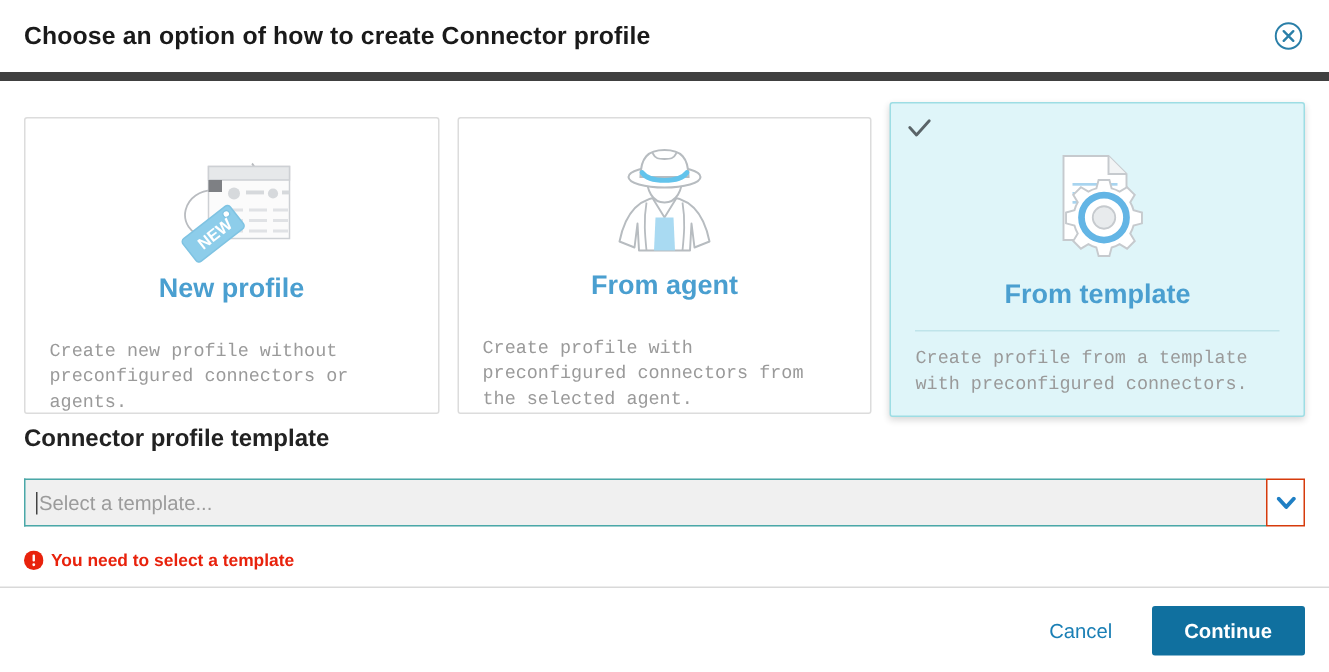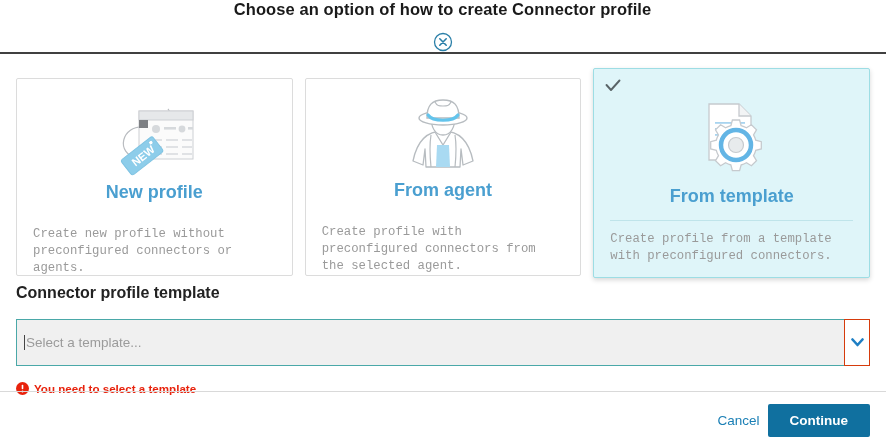--- a/index.html
+++ b/index.html
@@ -17,22 +17,21 @@
   }
 
   
   .modal-header {
     height: 54px;
     display: flex;
     align-items: center;
     justify-content: space-between;
     padding: 0 17px 0 16px;
     box-sizing: border-box;
-    border-bottom: 2px solid #404040;
-    flex-direction: column;
+    border-bottom: 6px solid #404040;
   }
   .modal-title {
     font-size: 16.5px;
     font-weight: bold;
     color: #1a1a1a;
     letter-spacing: 0.1px;
   }
   .close-btn {
     width: 20px;
     height: 20px;
@@ -121,21 +120,21 @@
 
   
   .field-label {
     font-size: 16px;
     font-weight: bold;
     color: #222222;
     margin: 6px 0 17px 0;
   }
   .select-row {
     display: flex;
-    height: 47px;
+    height: 32px;
     width: 100%;
   }
   .select-box {
     flex: 1 1 auto;
     border: 1px solid #4aa8a8;
     border-right: none;
     background: #f0f0f0;
     display: flex;
     align-items: center;
     padding-left: 7px;
@@ -181,20 +180,21 @@
     left: 0;
     right: 0;
     bottom: 0;
     height: 57px;
     border-top: 1px solid #d9d9d9;
     display: flex;
     align-items: center;
     justify-content: flex-end;
     padding-right: 16px;
     box-sizing: border-box;
+    gap: 18px;
   }
   .btn-cancel {
     color: #1a7fb5;
     font-size: 13.5px;
     background: none;
     border: none;
     cursor: pointer;
     padding: 6px 8px;
     font-family: inherit;
   }

